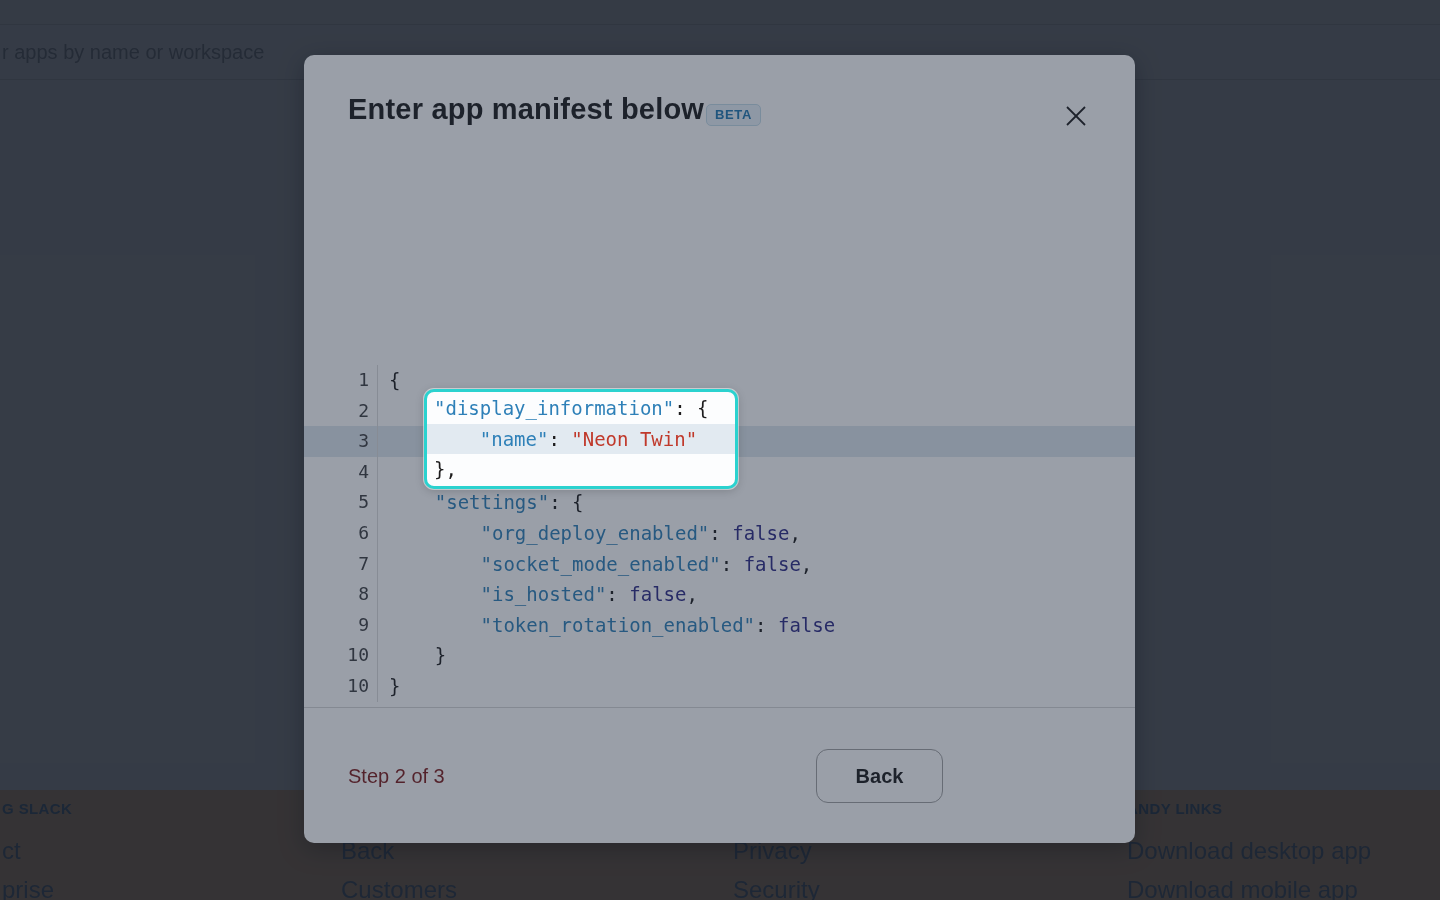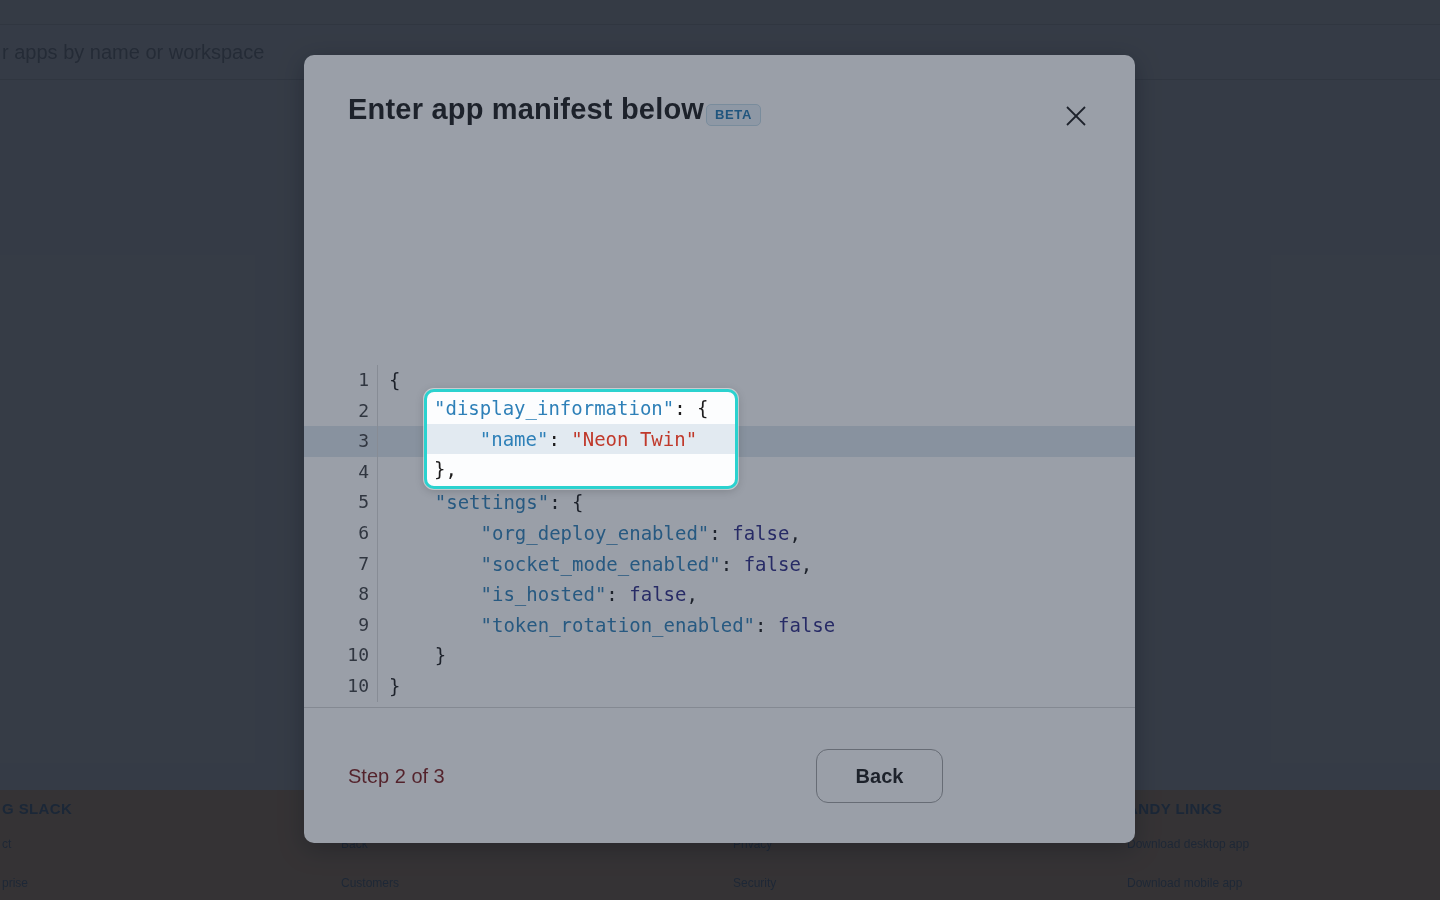--- a/index.html
+++ b/index.html
@@ -13,21 +13,21 @@
   
   .page{position:absolute;inset:0;background:#fff;}
   .topbar{position:absolute;left:0;top:0;width:1440px;height:25px;background:#f8f8f8;border-bottom:1px solid #cfcfcf;}
   .searchrow{position:absolute;left:0;top:26px;width:1440px;height:54px;background:#fff;border-bottom:1px solid #cfcfcf;}
   .searchrow input{width:100%;height:100%;border:none;outline:none;background:transparent;
     font-family:"Liberation Sans",sans-serif;font-size:20px;color:#72767d;padding-left:2px;}
   .searchrow input::placeholder{color:#72767d;opacity:1;}
   .pfooter{position:absolute;left:0;top:790px;width:1440px;height:110px;background:#fdba74;}
   .fcol{position:absolute;top:0;}
   .fhead{font-size:15px;font-weight:bold;letter-spacing:.4px;color:#255784;position:absolute;top:10px;white-space:nowrap;}
-  .flink{font-size:12px;color:#3d5a7a;position:absolute;white-space:nowrap;cursor:pointer;}
+  .flink{font-size:24px;color:#3d5a7a;position:absolute;white-space:nowrap;cursor:pointer;}
   .flink.r1{top:47px;} .flink.r2{top:86px;}
 
   
   .backdrop{position:absolute;inset:0;background:rgba(21,23,27,0.78);}
   .tour-overlay{position:absolute;inset:0;background:rgba(31,43,62,0.45);pointer-events:none;}
 
   
   .modal{position:absolute;left:304px;top:55px;width:831px;height:788px;background:#fff;
     border-radius:10px;box-shadow:0 6px 24px rgba(0,0,0,0.35);}
   .m-title-row{position:absolute;left:44px;top:38px;display:flex;align-items:flex-end;}

